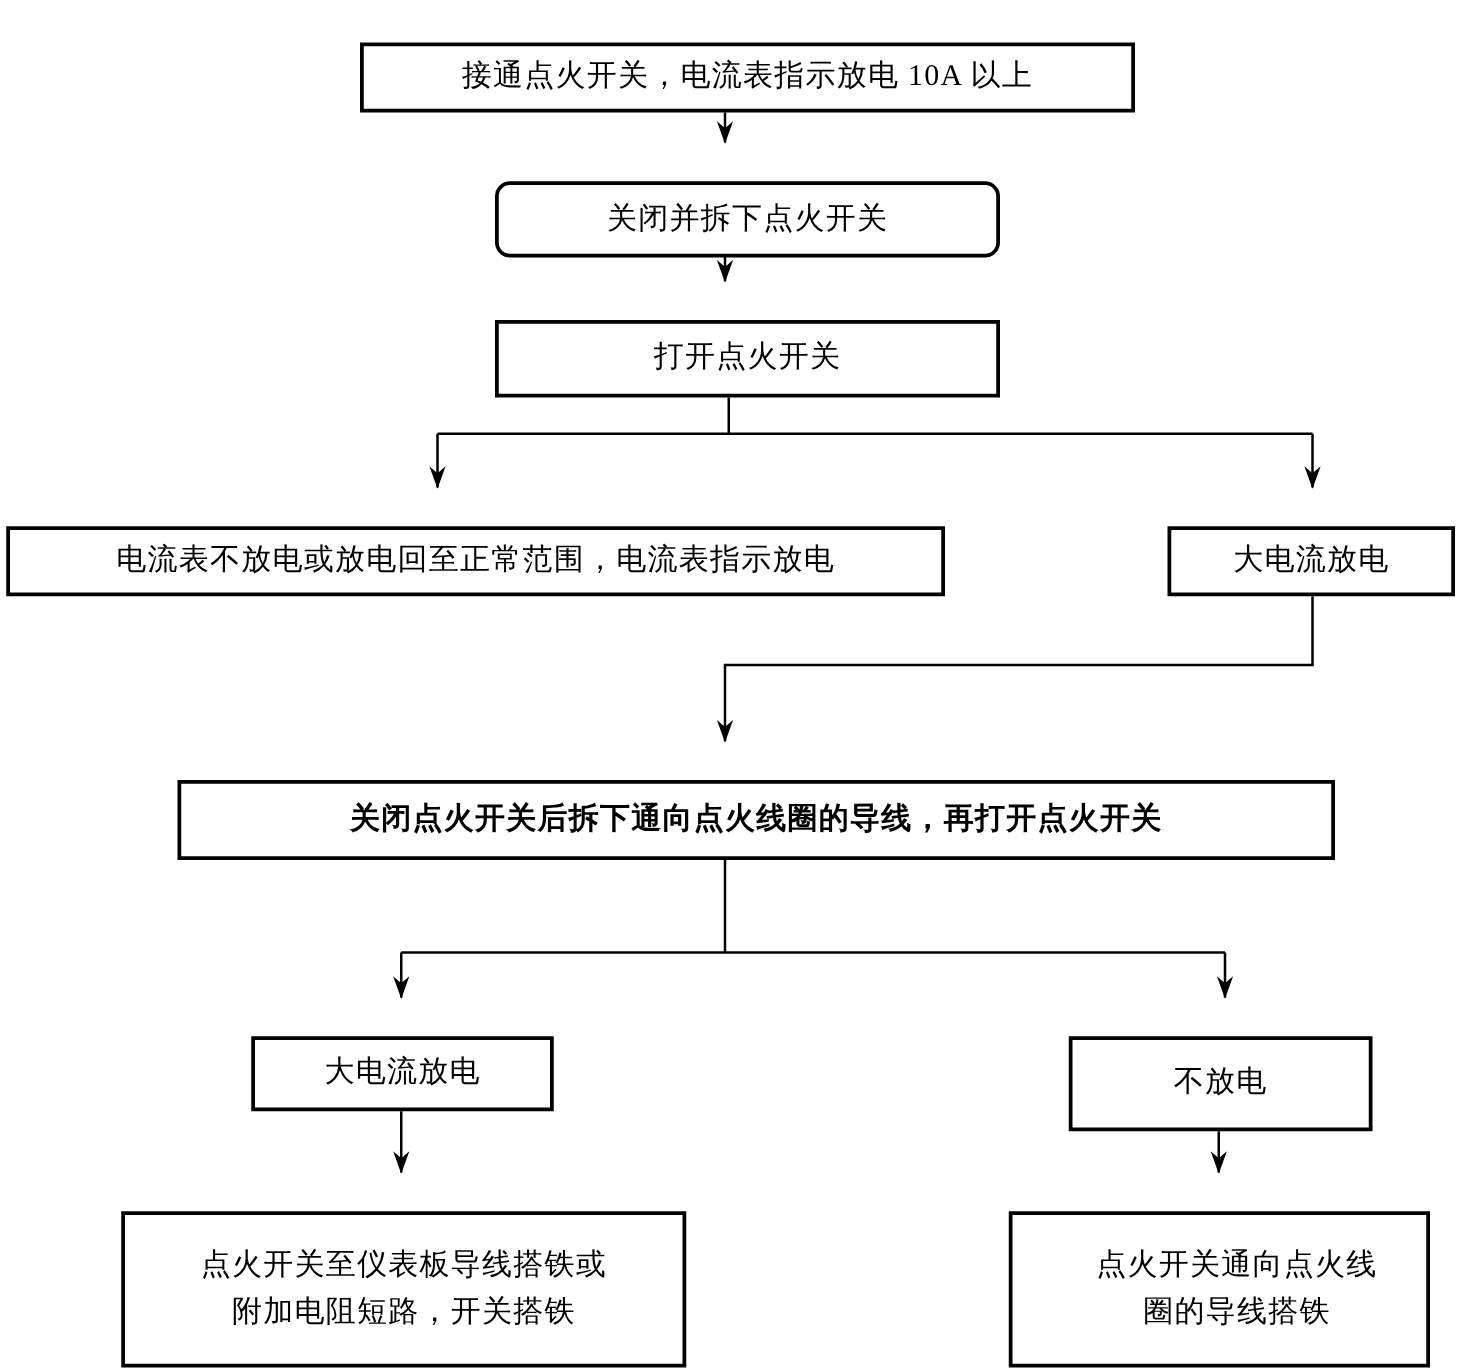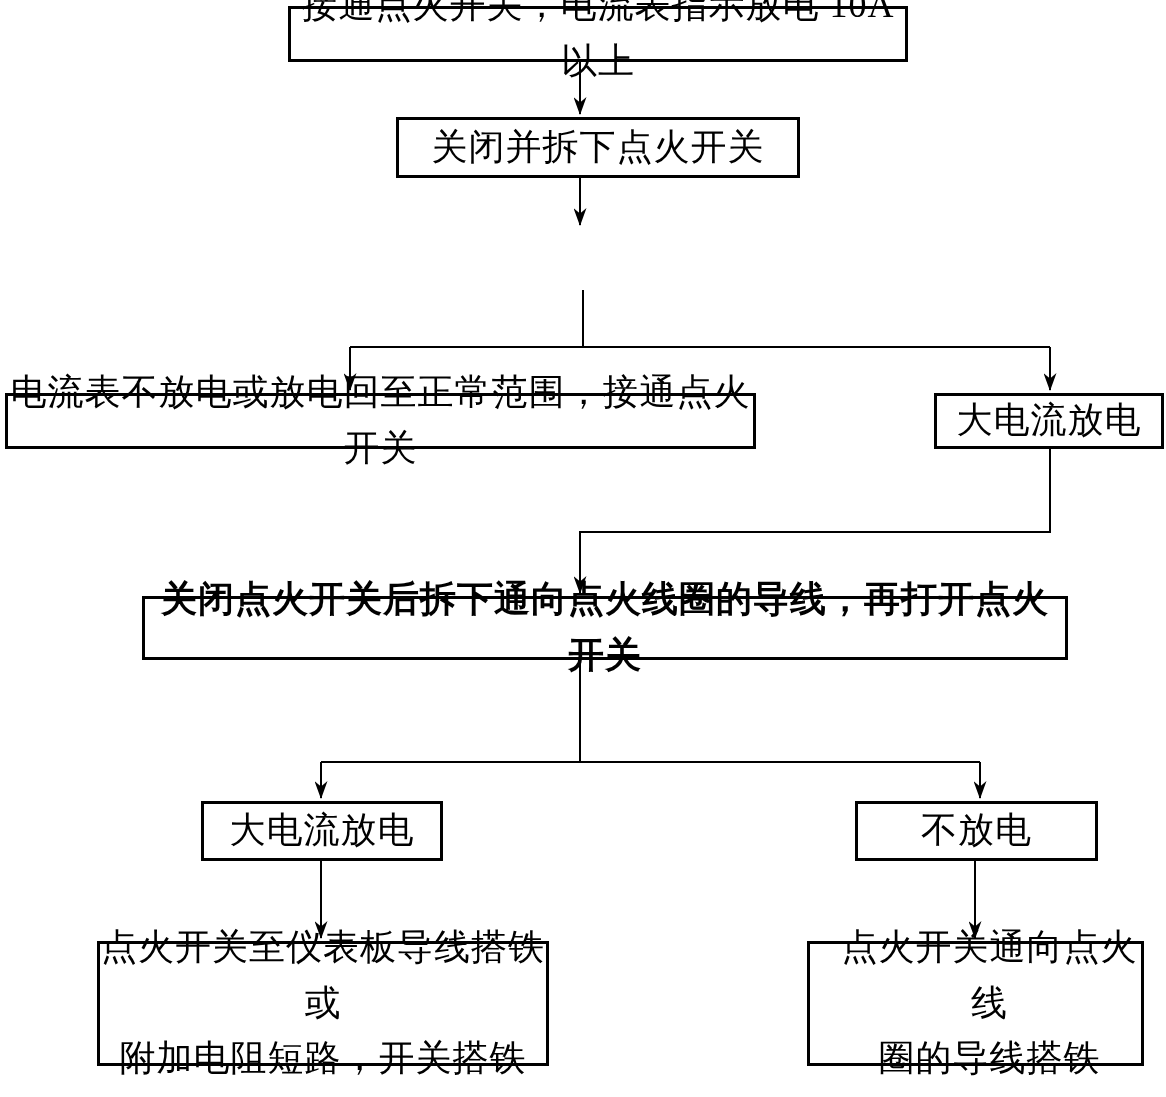--- a/index.html
+++ b/index.html
@@ -25,34 +25,35 @@
   }
   .flow-box {
     position: absolute;
     box-sizing: border-box;
     border: 3px solid #000000;
     background: #ffffff;
     display: flex;
     align-items: center;
     justify-content: center;
     text-align: center;
-    font-size: 36px;
+    font-size: 24px;
     line-height: 1.55;
     white-space: pre-line;
     letter-spacing: 1px;
+    margin-top: 28px;
   }
   
   #box-start                 { left: 288px; top: 6px;   width: 620px; height: 56px; }
-  #box-close-remove          { left: 396px; top: 117px; width: 404px; height: 61px; }
+  #box-close-remove          { left: 396px; top: 117px; width: 404px; height: 61px; border-radius: 12px; }
   #box-open-switch           { left: 396px; top: 228px; width: 404px; height: 62px; }
   #box-ammeter-normal        { left: 5px;   top: 393px; width: 751px; height: 56px; }
   #box-large-discharge-1     { left: 934px; top: 393px; width: 230px; height: 56px; }
   #box-remove-coil-wire      { left: 142px; top: 596px; width: 926px; height: 64px; font-weight: bold; }
   #box-large-discharge-2     { left: 201px; top: 801px; width: 242px; height: 60px; }
-  #box-no-discharge          { left: 855px; top: 801px; width: 243px; height: 60px; }
+  #box-no-discharge          { left: 855px; top: 801px; width: 243px; height: 76px; }
   #box-conclusion-panel-wire { left: 97px;  top: 941px; width: 452px; height: 125px; text-align: center; }
   #box-conclusion-coil-wire  { left: 807px; top: 941px; width: 337px; height: 125px; padding-left: 28px; }
 </style>
 </head>
 <body>
 
 <div id="canvas">
 
   <svg id="connectors" viewBox="0 0 1166 1097" xmlns="http://www.w3.org/2000/svg">
     <defs>
@@ -79,22 +80,23 @@
 
     <path d="M321 861 L321 938" stroke="#000000" stroke-width="2" fill="none" marker-end="url(#arrowhead)"></path>
 
     <path d="M975 861 L975 938" stroke="#000000" stroke-width="2" fill="none" marker-end="url(#arrowhead)"></path>
   </svg>
 
   <div class="flow-box" id="box-start">接通点火开关，电流表指示放电 10A 以上</div>
 
   <div class="flow-box" id="box-close-remove">关闭并拆下点火开关</div>
 
+  <div class="flow-box" id="box-open-switch">打开点火开关</div>
 
-  <div class="flow-box" id="box-ammeter-normal">电流表不放电或放电回至正常范围，接通点火开关</div>
+  <div class="flow-box" id="box-ammeter-normal">电流表不放电或放电回至正常范围，电流表指示放电</div>
 
   <div class="flow-box" id="box-large-discharge-1">大电流放电</div>
 
   <div class="flow-box" id="box-remove-coil-wire">关闭点火开关后拆下通向点火线圈的导线，再打开点火开关</div>
 
   <div class="flow-box" id="box-large-discharge-2">大电流放电</div>
 
   <div class="flow-box" id="box-no-discharge">不放电</div>
 
   <div class="flow-box" id="box-conclusion-panel-wire">点火开关至仪表板导线搭铁或

